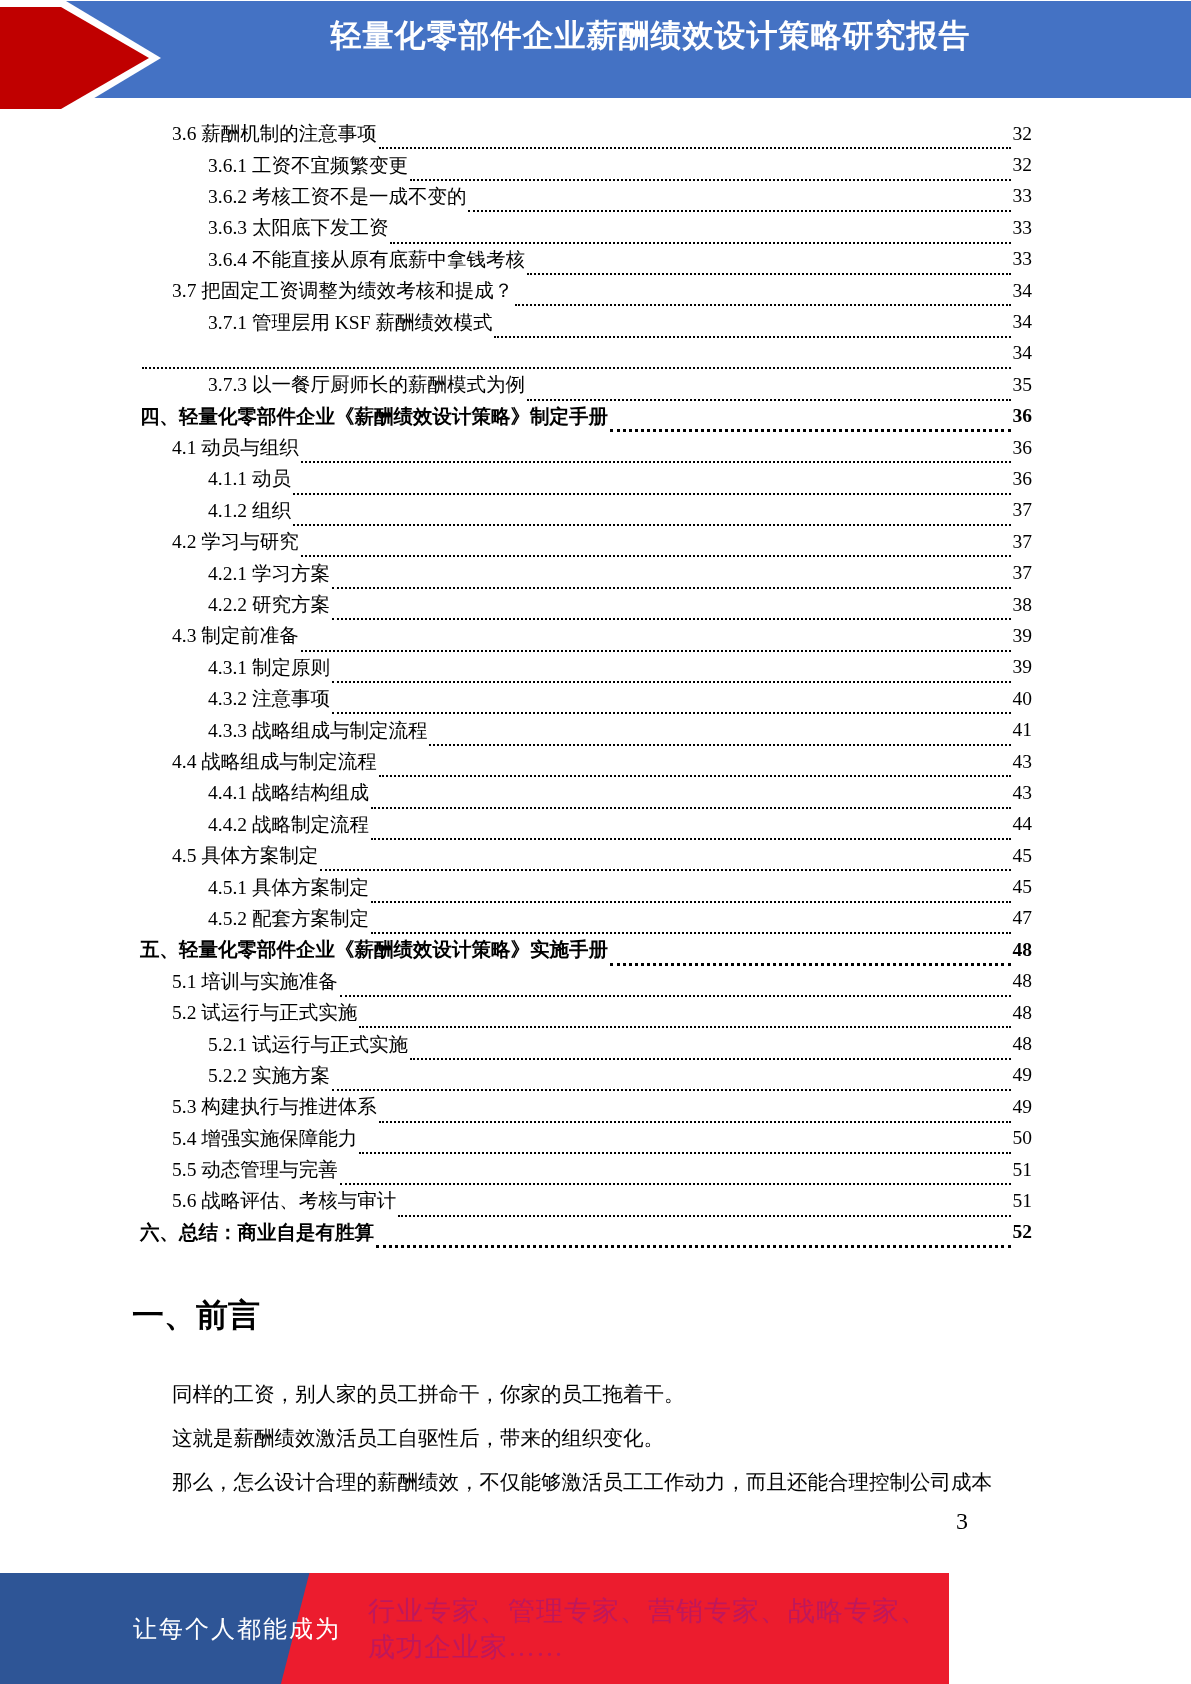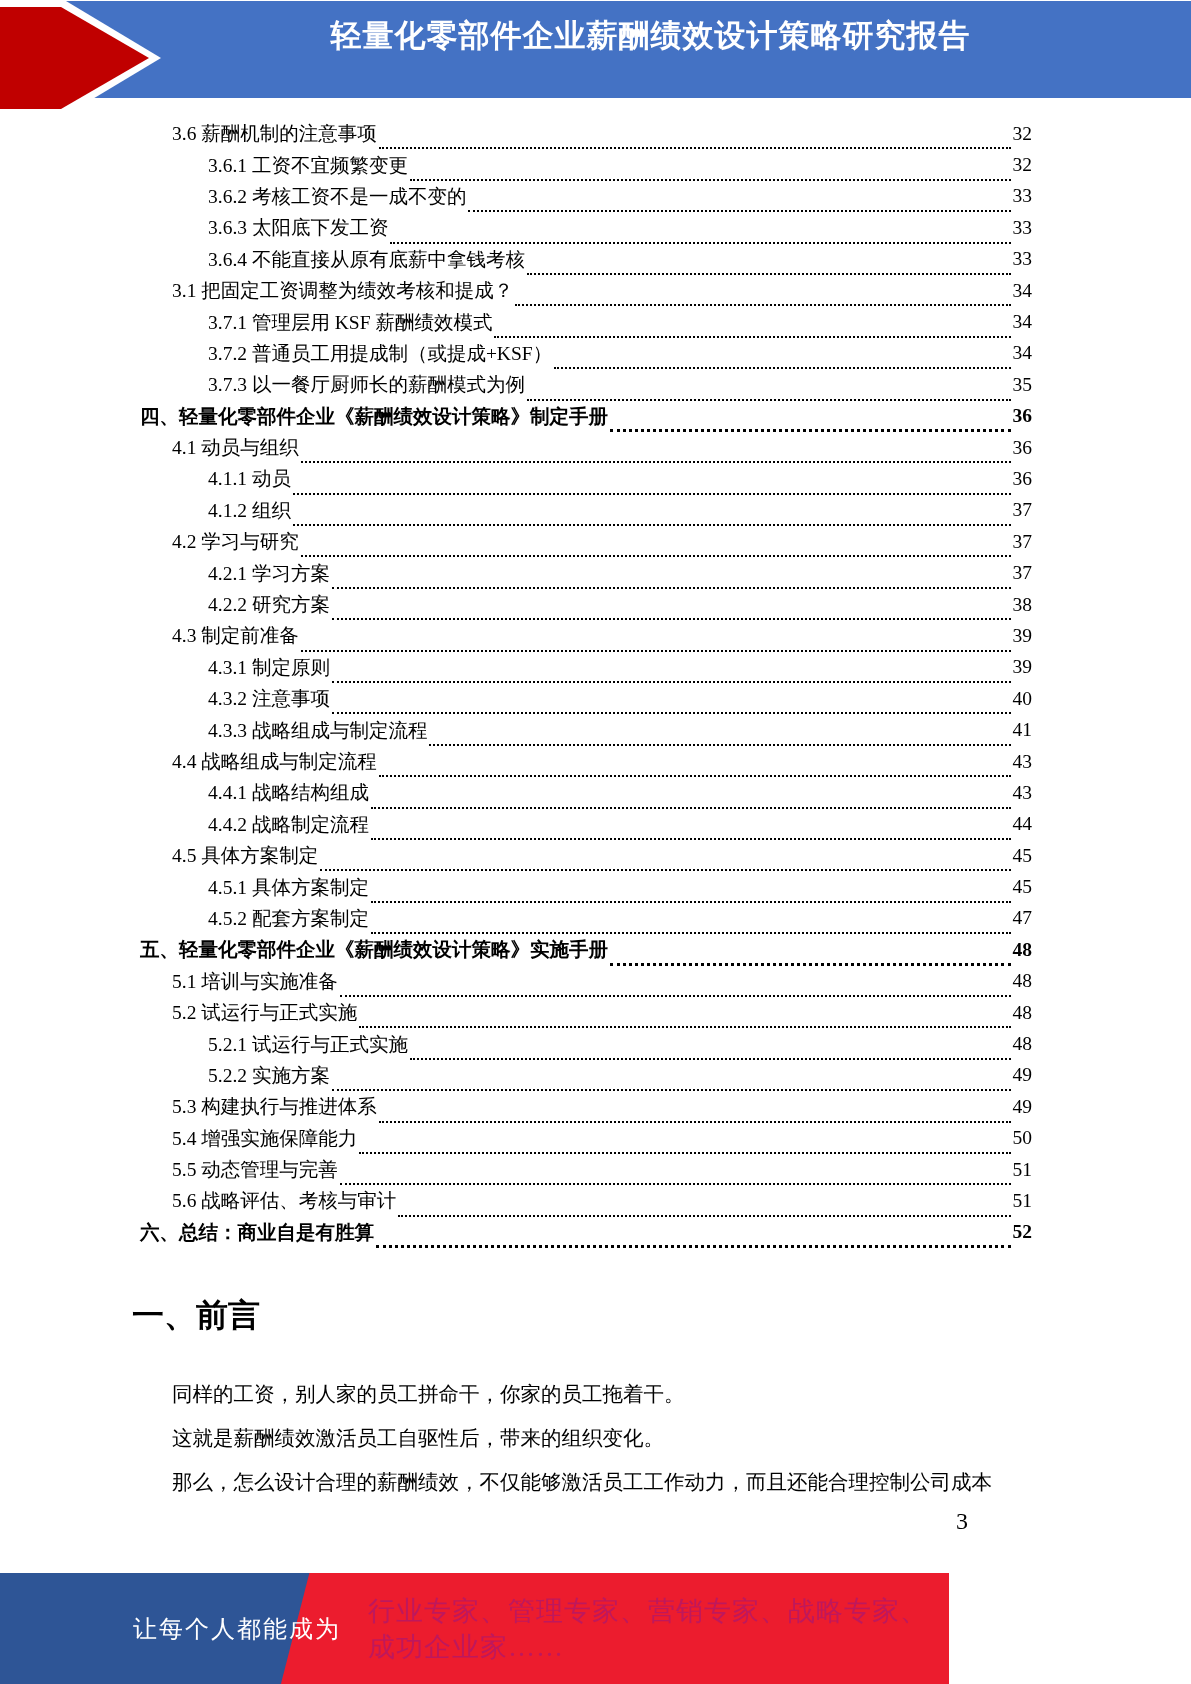--- a/index.html
+++ b/index.html
@@ -95,31 +95,30 @@
       <span class="lbl">3.6.3 太阳底下发工资</span>
       <span class="toc-leader"></span>
       <span class="toc-pg">33</span>
     </div>
     <div class="toc-row l3">
       <span class="lbl">3.6.4 不能直接从原有底薪中拿钱考核</span>
       <span class="toc-leader"></span>
       <span class="toc-pg">33</span>
     </div>
     <div class="toc-row l2">
-      <span class="lbl">3.1 把固定工资调整为绩效考核和提成？</span>
+      <span class="lbl">3.7 把固定工资调整为绩效考核和提成？</span>
       <span class="toc-leader"></span>
       <span class="toc-pg">34</span>
     </div>
     <div class="toc-row l3">
       <span class="lbl">3.7.1 管理层用 KSF 薪酬绩效模式</span>
       <span class="toc-leader"></span>
       <span class="toc-pg">34</span>
     </div>
     <div class="toc-row l3">
-      <span class="lbl">3.7.2 普通员工用提成制（或提成+KSF）</span>
       <span class="toc-leader"></span>
       <span class="toc-pg">34</span>
     </div>
     <div class="toc-row l3">
       <span class="lbl">3.7.3 以一餐厅厨师长的薪酬模式为例</span>
       <span class="toc-leader"></span>
       <span class="toc-pg">35</span>
     </div>
     <div class="toc-row l1 bold">
       <span class="lbl">四、轻量化零部件企业《薪酬绩效设计策略》制定手册</span>

